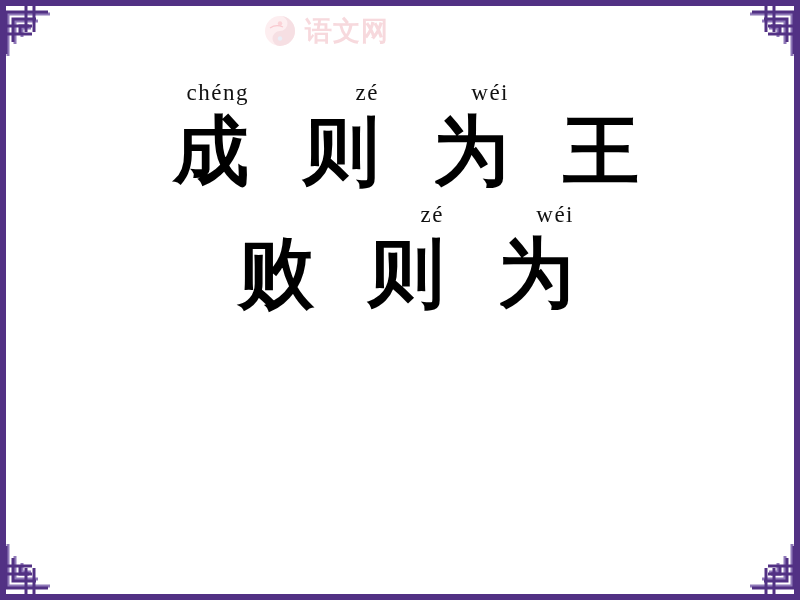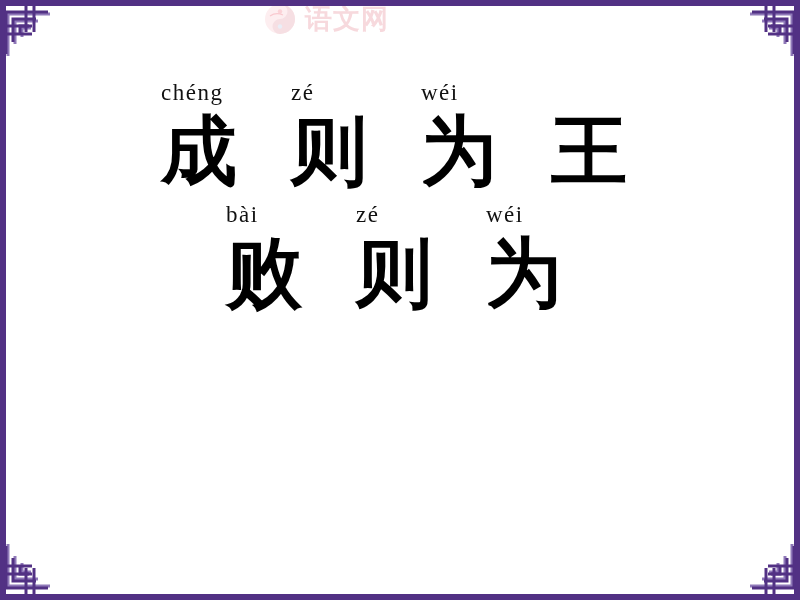--- a/index.html
+++ b/index.html
@@ -38,21 +38,21 @@
   }
   .corner svg { display: block; width: 56px; height: 56px; }
   .corner-tl { left: 4px;  top: 4px; }
   .corner-tr { right: 4px; top: 4px;    transform: scaleX(-1); }
   .corner-bl { left: 4px;  bottom: 4px; transform: scaleY(-1); }
   .corner-br { right: 4px; bottom: 4px; transform: scale(-1,-1); }
 
   
   .watermark {
     position: absolute;
-    top: 2px;
+    top: 14px;
     left: 0;
     width: 652px;
     display: flex;
     align-items: center;
     justify-content: center;
     gap: 8px;
     z-index: 2;
     pointer-events: none;
   }
   .wm-mark { width: 34px; height: 34px; display: block; }
@@ -76,21 +76,21 @@
   .idiom-line {
     display: flex;
     justify-content: center;
     align-items: flex-end;
     gap: 42px;
   }
   .idiom-line + .idiom-line { margin-top: 6px; }
 
   .char-cell {
     width: 88px;
-    text-align: left;
+    text-align: right;
   }
   .pinyin {
     font-family: "Liberation Serif", "DejaVu Serif", serif;
     font-size: 23px;
     color: #111111;
     line-height: 30px;
     letter-spacing: 1.5px;
     white-space: nowrap;
   }
   .hanzi {
@@ -235,21 +235,20 @@
         <div class="pinyin">wéi</div>
         <div class="hanzi">为</div>
       </div>
       <div class="char-cell">
         <div class="hanzi">王</div>
       </div>
     </div>
 
     <div class="idiom-line">
       <div class="char-cell">
-        <div class="pinyin">bài</div>
         <div class="hanzi">败</div>
       </div>
       <div class="char-cell">
         <div class="pinyin">zé</div>
         <div class="hanzi">则</div>
       </div>
       <div class="char-cell">
         <div class="pinyin">wéi</div>
         <div class="hanzi">为</div>
       </div>

